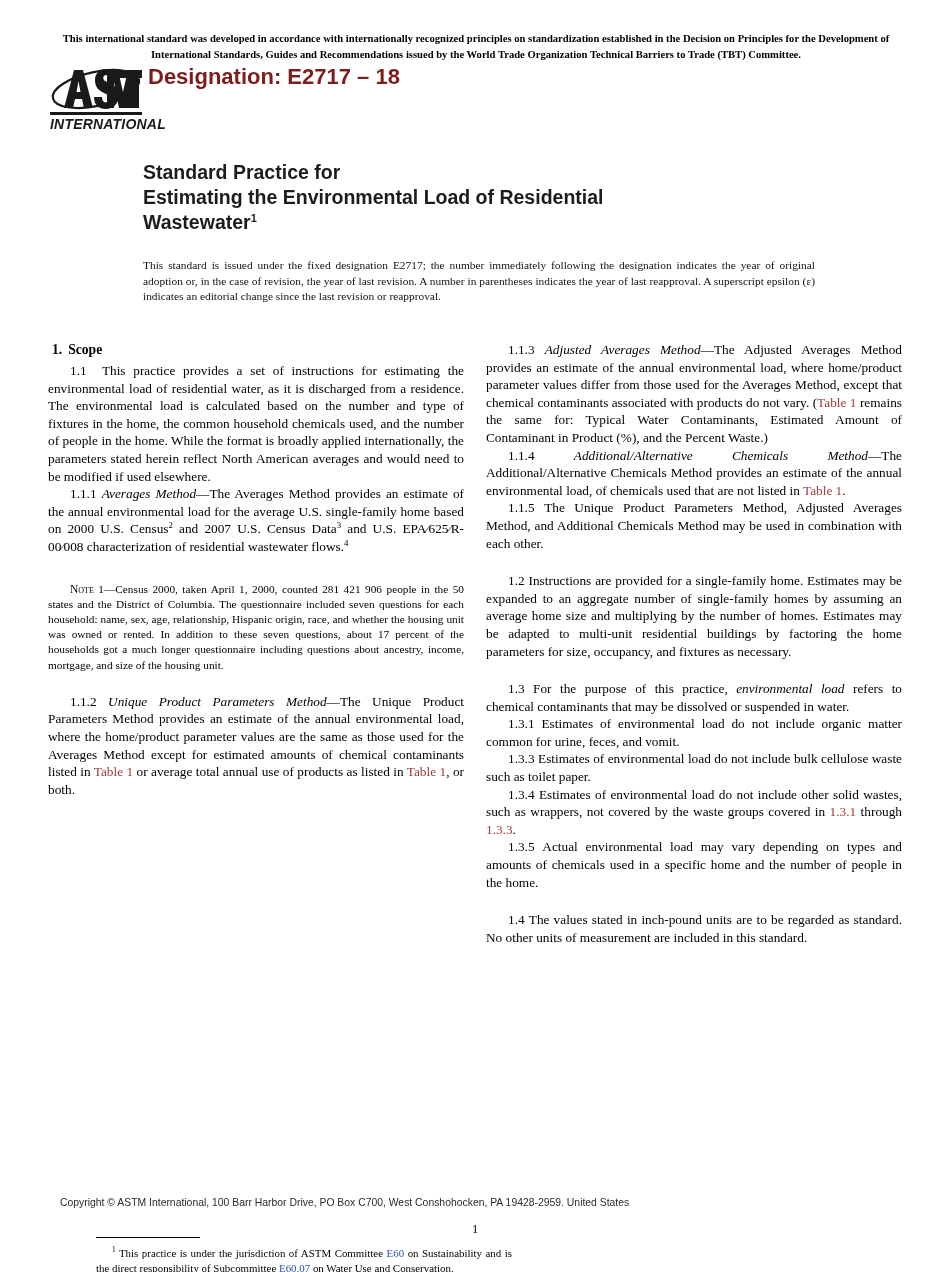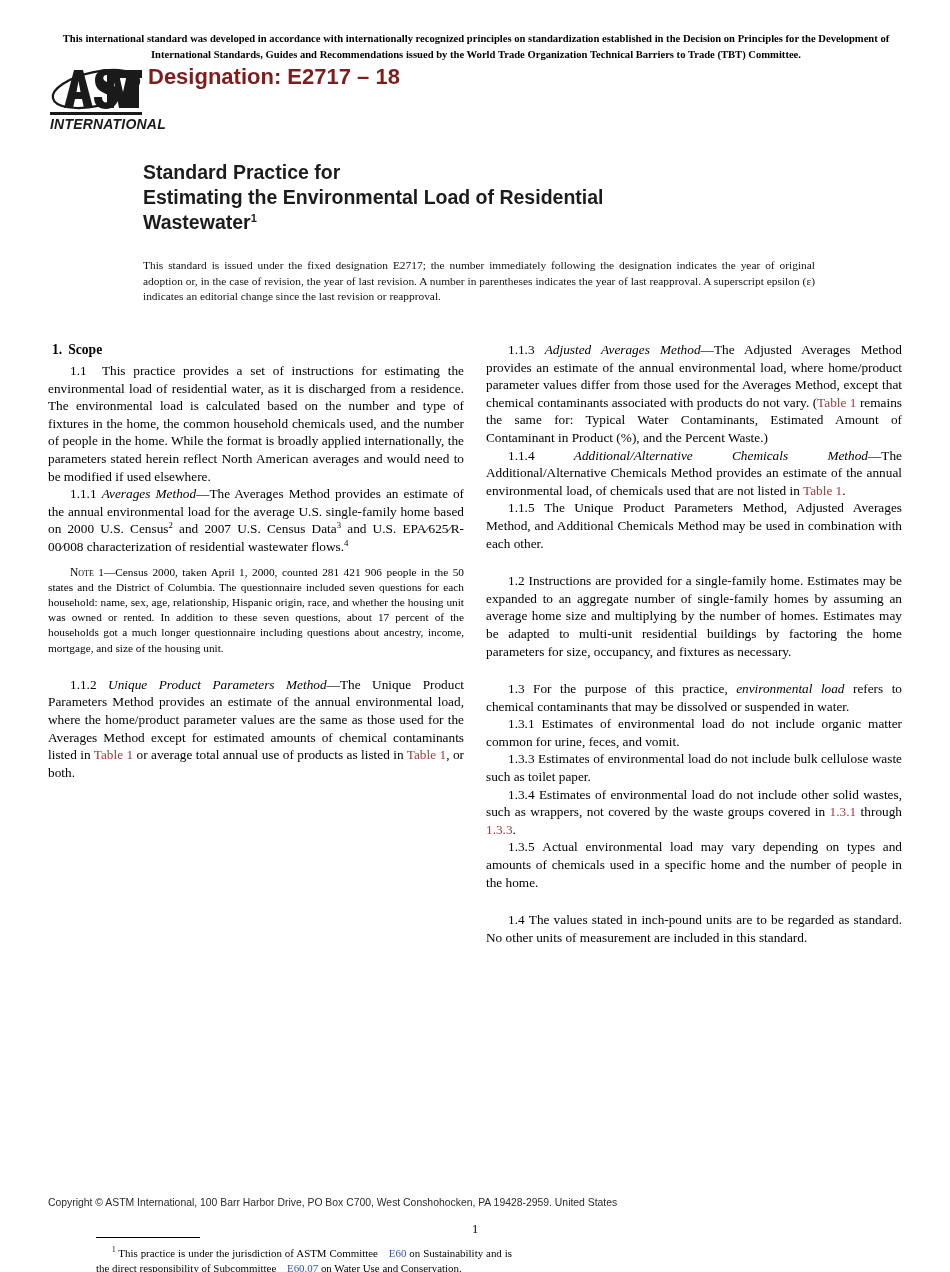--- a/index.html
+++ b/index.html
@@ -133,34 +133,34 @@
   h2.section-head .num { margin-right: 6px; }
 
   p.para {
     margin: 0;
     text-indent: 22px;
     text-align: justify;
   }
   p.gap-before { margin-top: 20px; }
 
   p.note {
-    margin: 9px 0 0 0;
+    margin: 26px 0 0 0;
     text-indent: 22px;
     font-size: 11.3px;
     line-height: 15.2px;
     text-align: justify;
   }
   .smallcaps {
     font-variant: small-caps;
     font-size: 1.02em;
   }
 
   i, .ital { }
   .xref { color: #9E3A38; }
-  .link-blue { color: #2A52BE; margin-left: 8px; }
+  .link-blue { color: #2A52BE; }
   sup {
     font-size: 0.66em;
     vertical-align: super;
     line-height: 0;
   }
 
   
   .footnote-wrap {
     position: absolute;
     left: 48px;
@@ -178,21 +178,21 @@
     text-indent: 16px;
     font-size: 10.9px;
     line-height: 14.6px;
     text-align: justify;
     color: #000;
   }
 
   
   .copyright {
     position: absolute;
-    left: 48px;
+    left: 60px;
     top: 1197px;
     font-family: "Liberation Sans", sans-serif;
     font-size: 10.4px;
     color: #2b2b2b;
   }
   .page-number {
     position: absolute;
     left: 0;
     top: 1222px;
     width: 950px;

